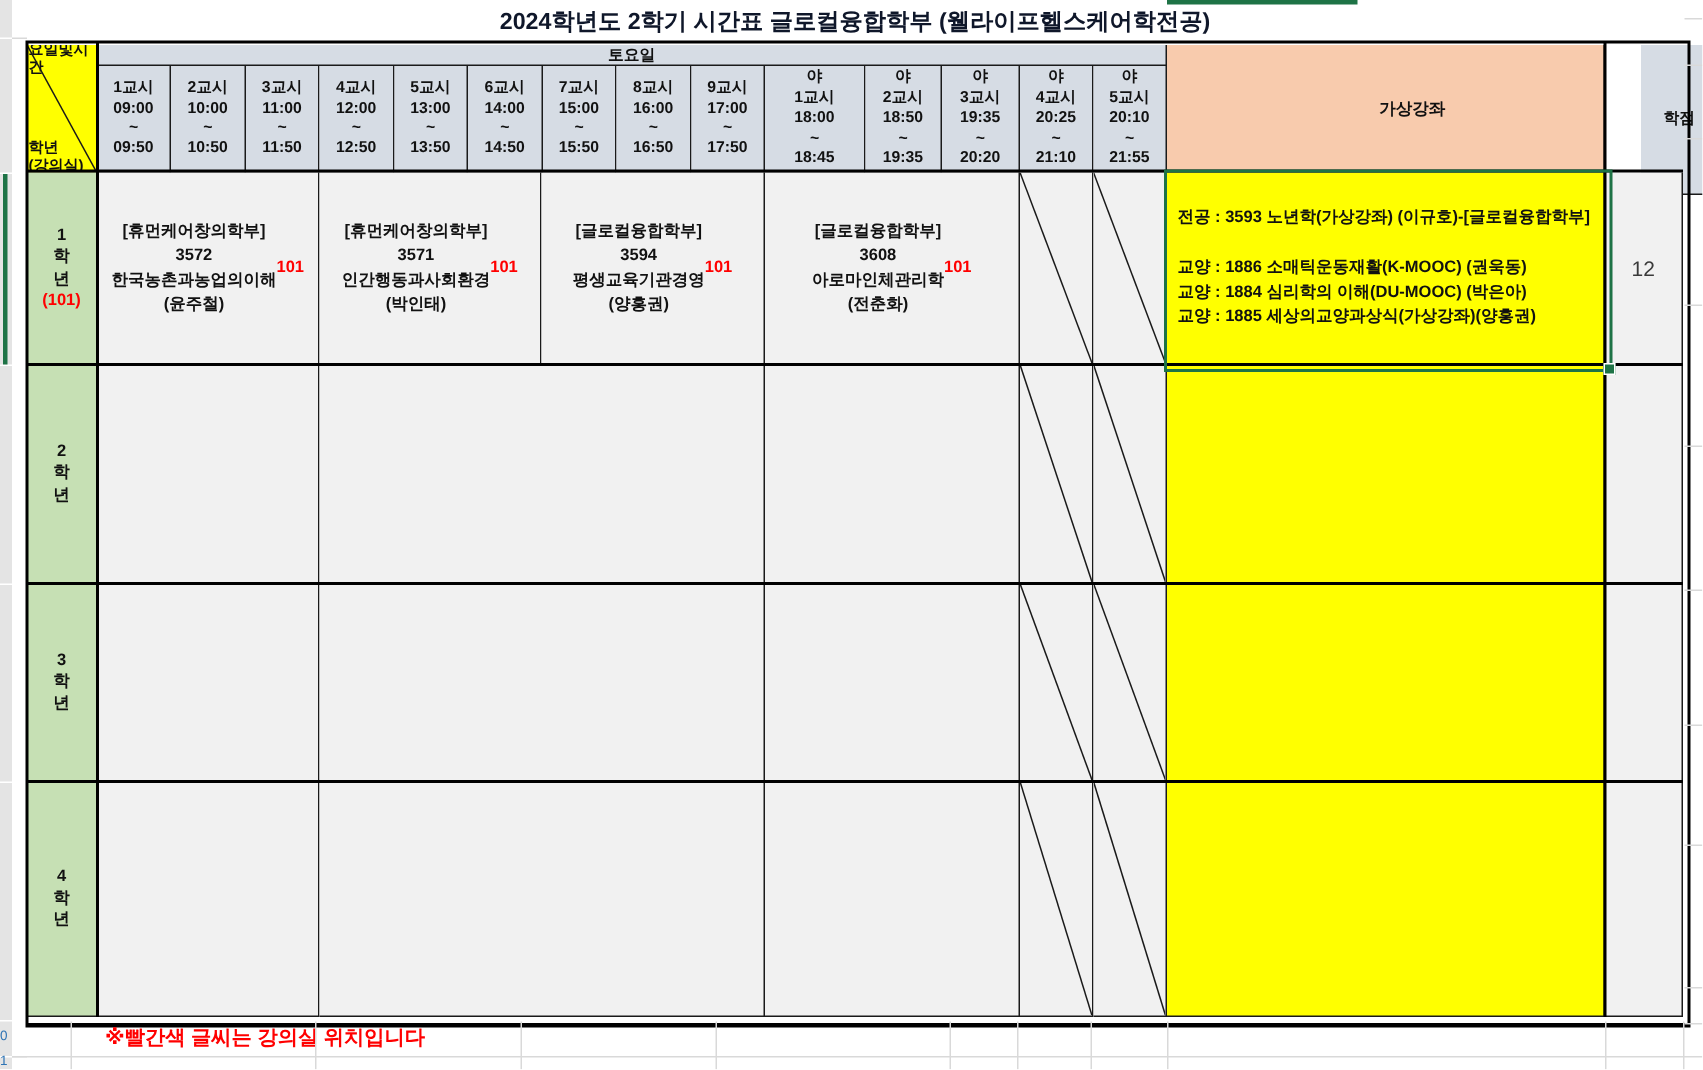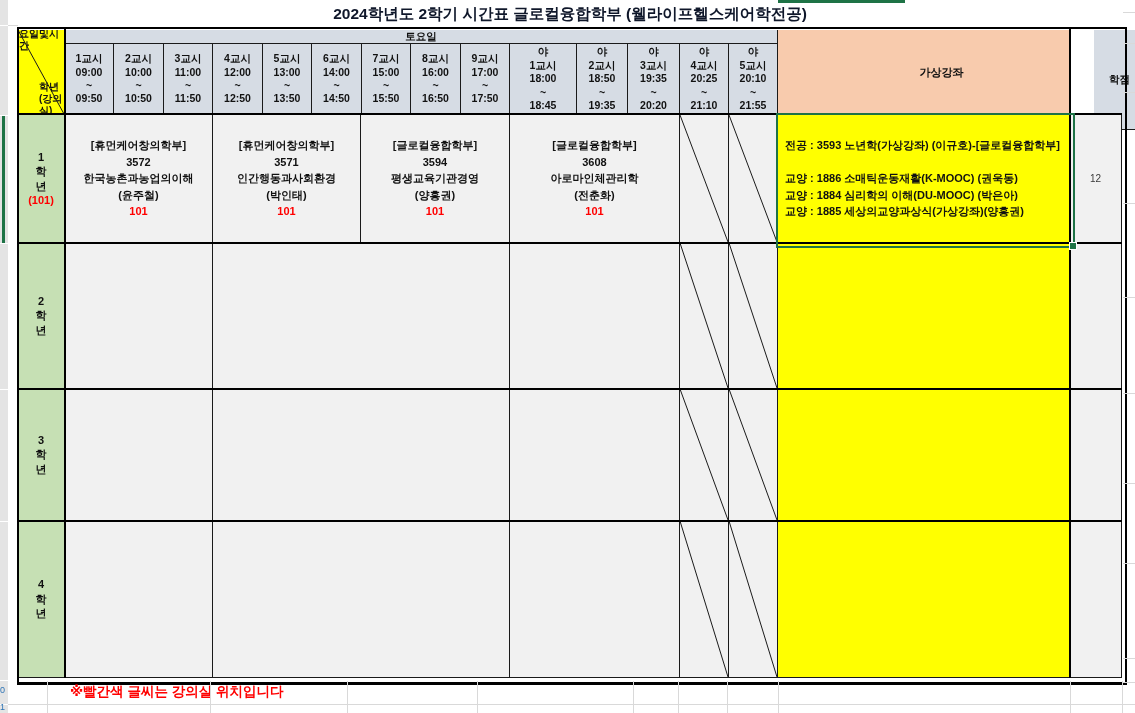--- a/index.html
+++ b/index.html
@@ -18,31 +18,31 @@
   .cell{
     position:absolute;box-sizing:border-box;
     border-right:1px solid #1a1a1a;border-bottom:1px solid #1a1a1a;
     display:flex;align-items:center;justify-content:center;text-align:center;
   }
   .hdr{background:#d6dce4;font-weight:bold;font-size:10.5px;line-height:13.4px;white-space:pre-line;}
   .band{background:#d6dce4;font-weight:bold;font-size:10.5px;}
   .corner{background:#ffff00;overflow:hidden;flex-direction:column;justify-content:space-between;align-items:flex-start;
           font-weight:bold;font-size:10px;line-height:12px;text-align:left;padding:0 1px;}
   .corner .ctop{margin-top:-2px;word-break:break-all;}
-  .corner .cbot{margin-bottom:-3px;white-space:pre-line;padding-left:20px;}
+  .corner .cbot{margin-bottom:-3px;white-space:pre-line;}
   .peach{background:#f8cbad;font-weight:bold;font-size:11px;padding-left:36px;}
   .gradecell{background:#c6e0b4;flex-direction:column;font-weight:bold;font-size:11px;line-height:14.5px;}
   .gradecell .glabel{white-space:pre-line;}
   .redtxt{color:#ff0000;}
   .bodycell{background:#f1f1f1;}
-  .course{background:#f1f1f1;flex-direction:column;font-weight:bold;font-size:11px;line-height:16.5px;}
+  .course{background:#f1f1f1;flex-direction:row;font-weight:bold;font-size:11px;line-height:16.5px;}
   .course .ctext{white-space:pre-line;}
   .vcell{background:#ffff00;font-weight:bold;font-size:11px;line-height:16.5px;
          justify-content:flex-start;text-align:left;padding-left:7px;white-space:pre-line;}
-  .credit{background:#f1f1f1;font-size:10px;font-weight:500;color:#3a3a3a;}
+  .credit{background:#f1f1f1;font-size:14px;font-weight:500;color:#3a3a3a;}
   .diagcell{background:#f1f1f1;overflow:hidden;}
   .diagcell svg,.corner svg{position:absolute;left:0;top:0;width:100%;height:100%;}
   
   .thick{position:absolute;background:#000;}
   .frame{position:absolute;border:2px solid #000;border-bottom-width:3px;pointer-events:none;}
   .sel{position:absolute;border:2px solid #1e7346;pointer-events:none;}
   .sel .handle{position:absolute;right:-4px;bottom:-4px;width:6px;height:6px;background:#1e7346;border:1px solid #fff;}
   .greenbar{position:absolute;background:#1e7346;}
   .title{position:absolute;left:18px;top:3px;width:1104px;height:22px;display:flex;align-items:center;justify-content:center;
          font-weight:bold;font-size:15.5px;color:#0f172a;}

